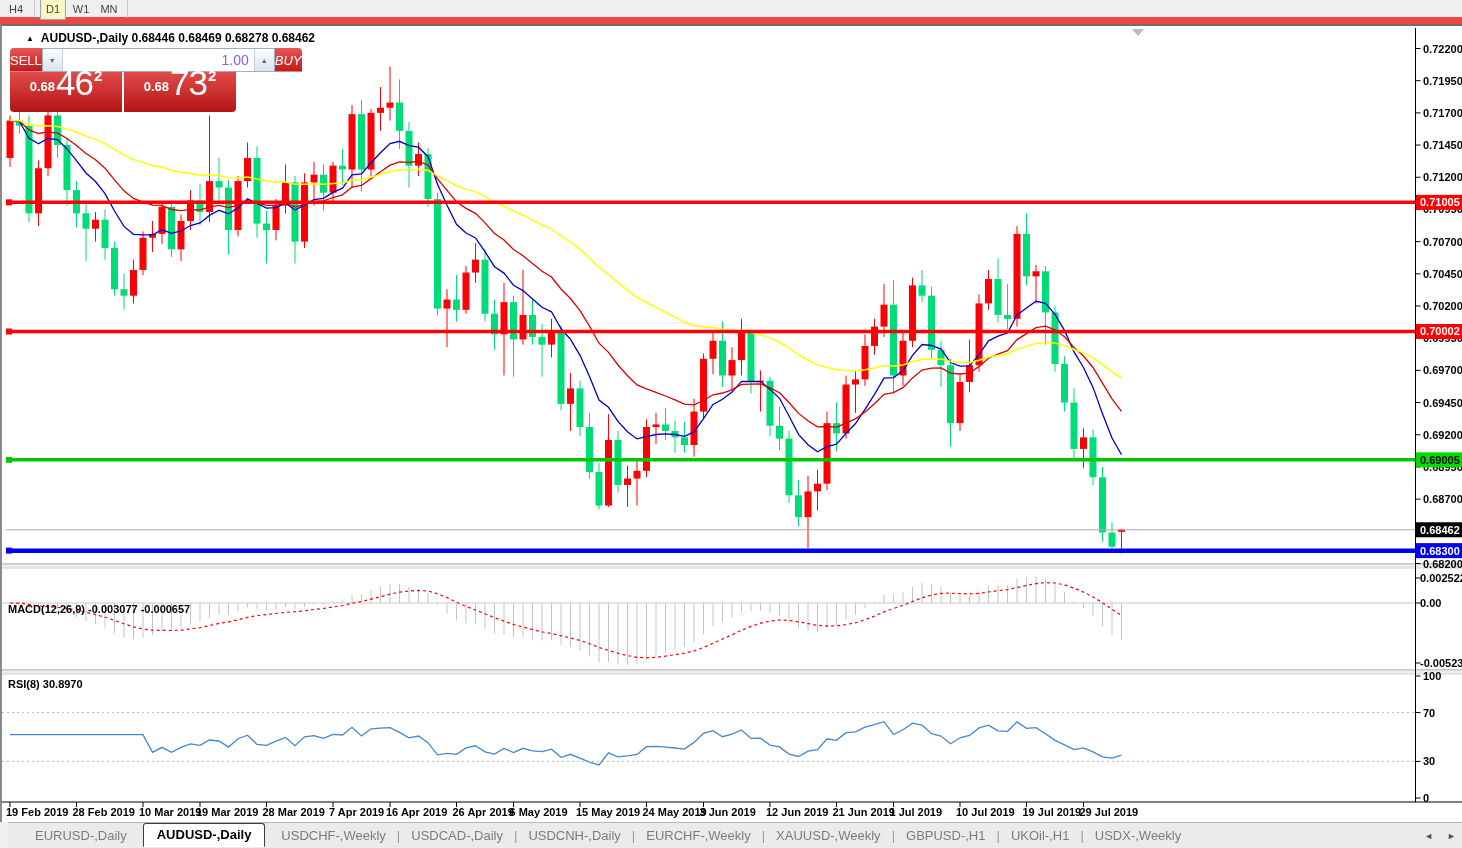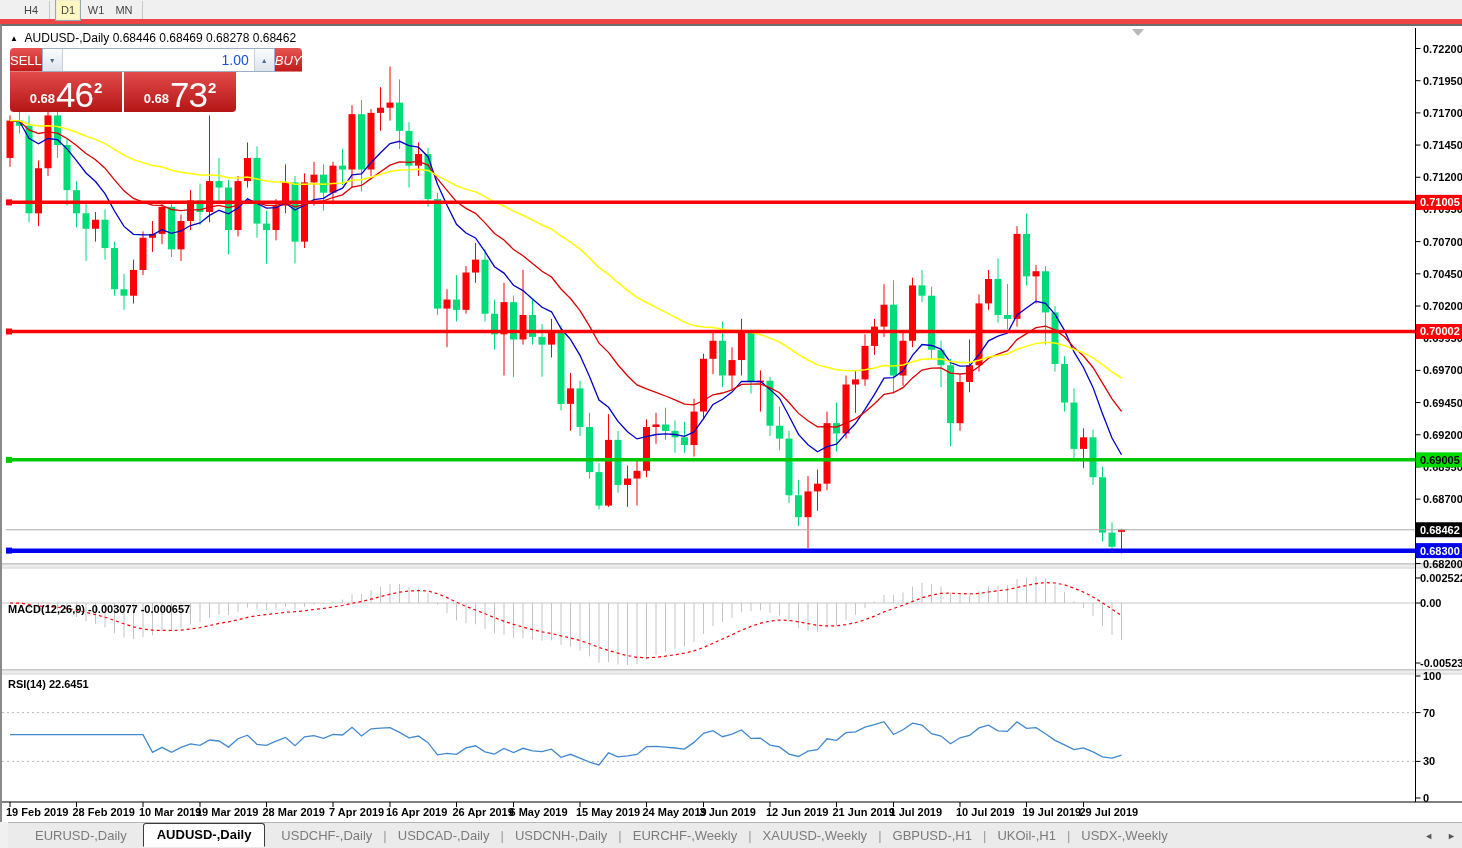--- a/index.html
+++ b/index.html
@@ -1,48 +1,48 @@
 <!DOCTYPE html>
 <html><head>
 <meta charset="utf-8">
 <style>
   html,body{margin:0;padding:0;width:1462px;height:848px;overflow:hidden;
     font-family:"Liberation Sans","DejaVu Sans",sans-serif;background:#f0f0f0;}
   
   #toolbar{position:absolute;left:0;top:0;width:1462px;height:24px;background:#f0f0f0;
-    border-bottom:5px solid #ef4444;display:flex;align-items:center;padding-left:17px;box-sizing:border-box;}
+    border-bottom:7px solid #ef4444;display:flex;align-items:center;padding-left:2px;box-sizing:border-box;}
   .tf-btn{min-width:24px;height:20px;display:flex;align-items:center;justify-content:center;
     font-size:11px;color:#444;margin:0 1px;border:1px solid transparent;cursor:default;}
   .tf-btn.active{background:#fef9c3;border:1px solid #9aa7b1;box-shadow:inset 0 0 2px #cfd8df;}
   .tf-sep{width:1px;height:18px;background:#c8c8c8;margin:0 4px;}
   
   #chart-window{position:absolute;left:0;top:24px;width:1462px;height:798px;background:#ffffff;
     border-top:2px solid #6e6e6e;border-left:2px solid #8a8a8a;box-sizing:border-box;}
   #chart-svg{position:absolute;left:0;top:0;}
-  #chart-title{position:absolute;left:8px;top:5px;font-size:12px;font-weight:normal;color:#000;white-space:nowrap;}
+  #chart-title{position:absolute;left:24px;top:5px;font-size:12px;font-weight:bold;color:#000;white-space:nowrap;}
   #chart-title .tri{font-size:8px;position:relative;top:-1px;margin-right:4px;}
   #macd-label{position:absolute;left:6px;top:545px;font-size:11px;font-weight:bold;color:#000;margin-top:32px;}
   #rsi-label{position:absolute;left:6px;top:652px;font-size:11px;font-weight:bold;color:#000;}
   
   #trade-panel{position:absolute;left:8px;top:22px;width:226px;height:64px;}
   #tp-row1{display:flex;height:24px;}
   .tp-btn{width:62px;display:flex;align-items:center;justify-content:center;color:#fff;font-size:13px;
     background:linear-gradient(#e85552,#c01818);box-shadow:inset 0 -1px 0 rgba(255,255,255,.45);cursor:pointer;}
   #tp-sell-btn{border-radius:4px 0 0 0;}
   #tp-buy-btn{border-radius:0 4px 0 0;font-style:italic;}
   #tp-spinner{flex:1;display:flex;border:1px solid #9db0c2;background:#fff;box-sizing:border-box;}
   .spin-btn{width:19px;display:flex;align-items:center;justify-content:center;font-size:7px;color:#4a6b96;
     background:linear-gradient(#fafcfe,#dde4ec);cursor:pointer;}
   #spin-down{border-right:1px solid #c2cedb;}
   #spin-up{border-left:1px solid #c2cedb;}
-  #tp-volume{flex:1;border:none;outline:none;text-align:right;font-size:14px;color:#1d4ed8;padding:0 5px;
+  #tp-volume{flex:1;border:none;outline:none;text-align:right;font-size:14px;color:#8b5cf6;padding:0 5px;
     font-family:"Liberation Sans",sans-serif;min-width:0;}
   #tp-row2{display:flex;height:40px;background:#fff;column-gap:2px;}
   .price-box{flex:1;display:flex;align-items:flex-end;justify-content:center;color:#fff;
-    background:linear-gradient(#e14b49,#b41515);padding-bottom:1px;cursor:pointer;}
+    background:linear-gradient(#e14b49,#b41515);padding-bottom:13px;cursor:pointer;}
   #tp-sell-price{border-radius:0 0 0 4px;}
   #tp-buy-price{border-radius:0 0 4px 0;}
   .p-small{font-size:13px;font-weight:bold;margin:0 1px 5px 0;}
   .p-big{font-size:35px;line-height:.92;font-weight:400;letter-spacing:-1px;}
   .p-sup{font-size:15px;font-weight:bold;margin:0 0 15px 1px;}
   
   #tab-bar{position:absolute;left:0;top:822px;width:1462px;height:26px;background:#ebebeb;
     border-top:1px solid #b6b6b6;display:flex;align-items:center;padding-left:16px;box-sizing:border-box;font-size:13px;margin-left:8px;}
   .tab{color:#7b7b7b;padding:0 11px;white-space:nowrap;cursor:pointer;}
   .tab.active{background:#fff;border:1px solid #3c3c3c;border-bottom:1px solid #fff;color:#000;font-weight:bold;
@@ -578,28 +578,28 @@
       </div>
       <div class="price-box" id="tp-buy-price">
         <span class="p-small">0.68</span>
         <span class="p-big">73</span>
         <span class="p-sup">2</span>
       </div>
     </div>
   </div>
 
   <div id="macd-label">MACD(12,26,9) -0.003077 -0.000657</div>
-  <div id="rsi-label">RSI(14) 22.6451</div>
+  <div id="rsi-label">RSI(8) 30.8970</div>
 </div>
 
 <div id="tab-bar">
   <span id="tabs-host" style="display:flex;align-items:center;">
       <span class="tab">EURUSD-,Daily</span>
       <span class="tab active">AUDUSD-,Daily</span>
-      <span class="tab">USDCHF-,Daily</span>
+      <span class="tab">USDCHF-,Weekly</span>
       <span class="pipe">|</span>
       <span class="tab">USDCAD-,Daily</span>
       <span class="pipe">|</span>
       <span class="tab">USDCNH-,Daily</span>
       <span class="pipe">|</span>
       <span class="tab">EURCHF-,Weekly</span>
       <span class="pipe">|</span>
       <span class="tab">XAUUSD-,Weekly</span>
       <span class="pipe">|</span>
       <span class="tab">GBPUSD-,H1</span>

